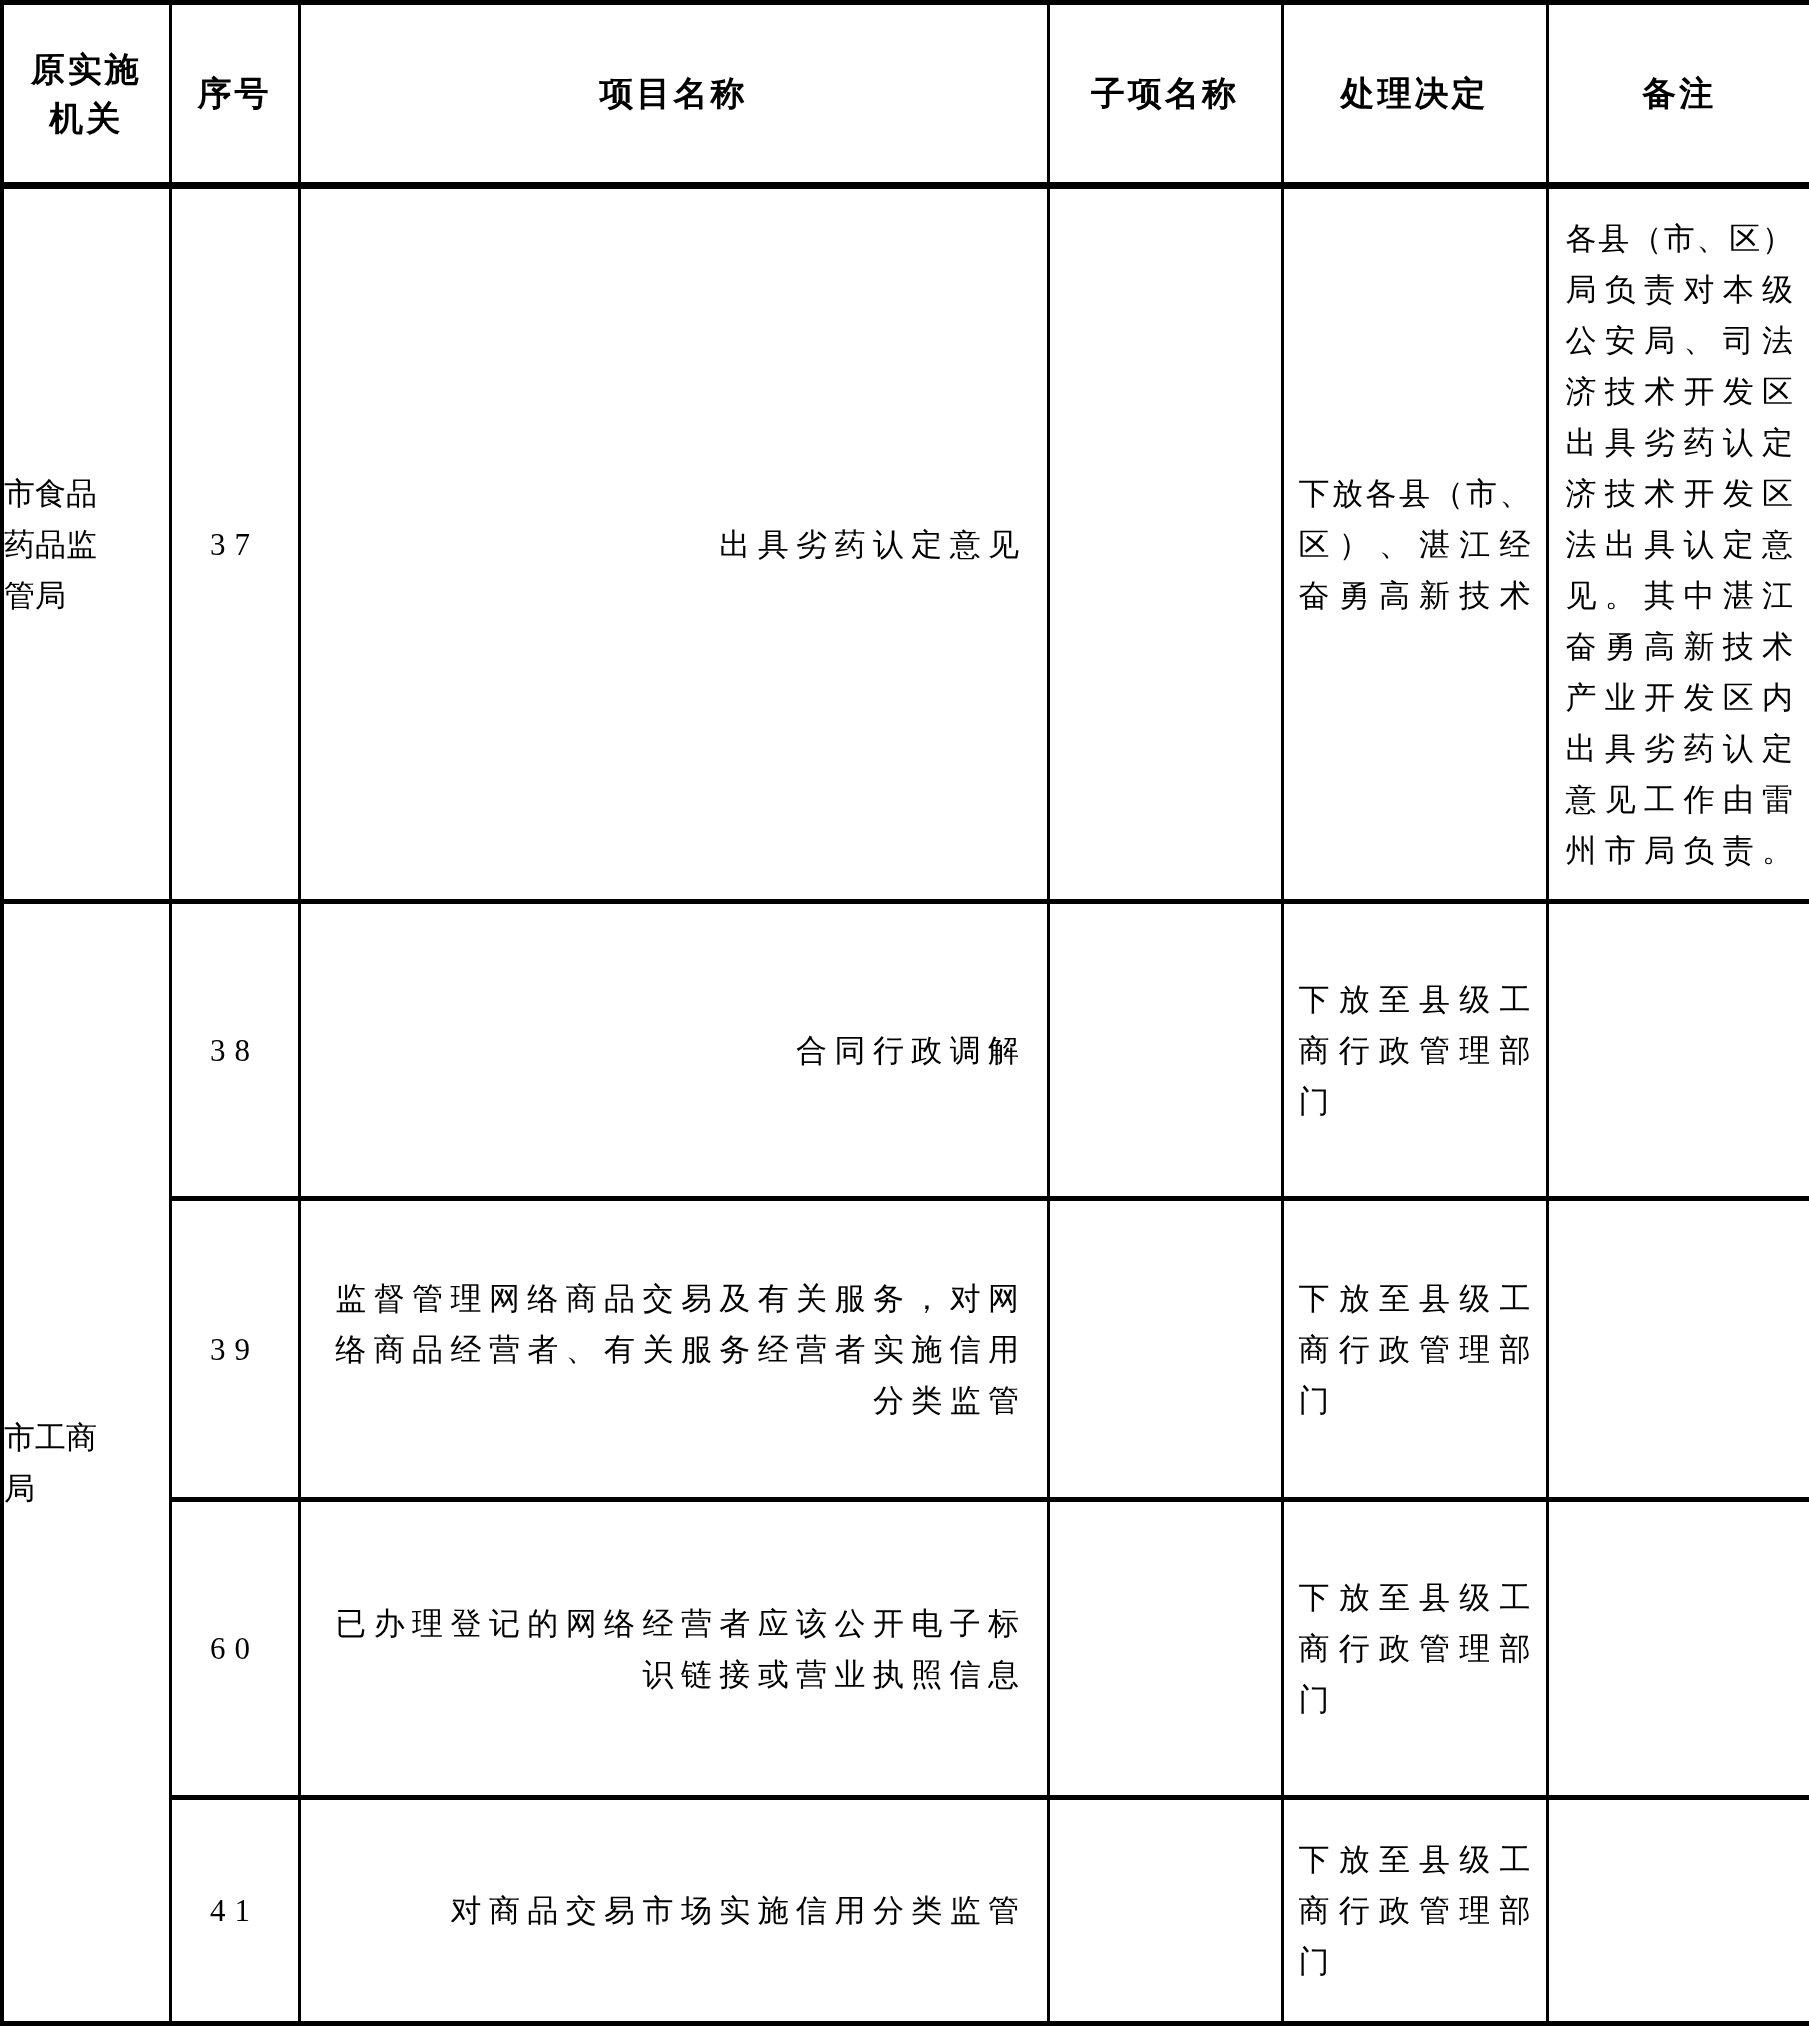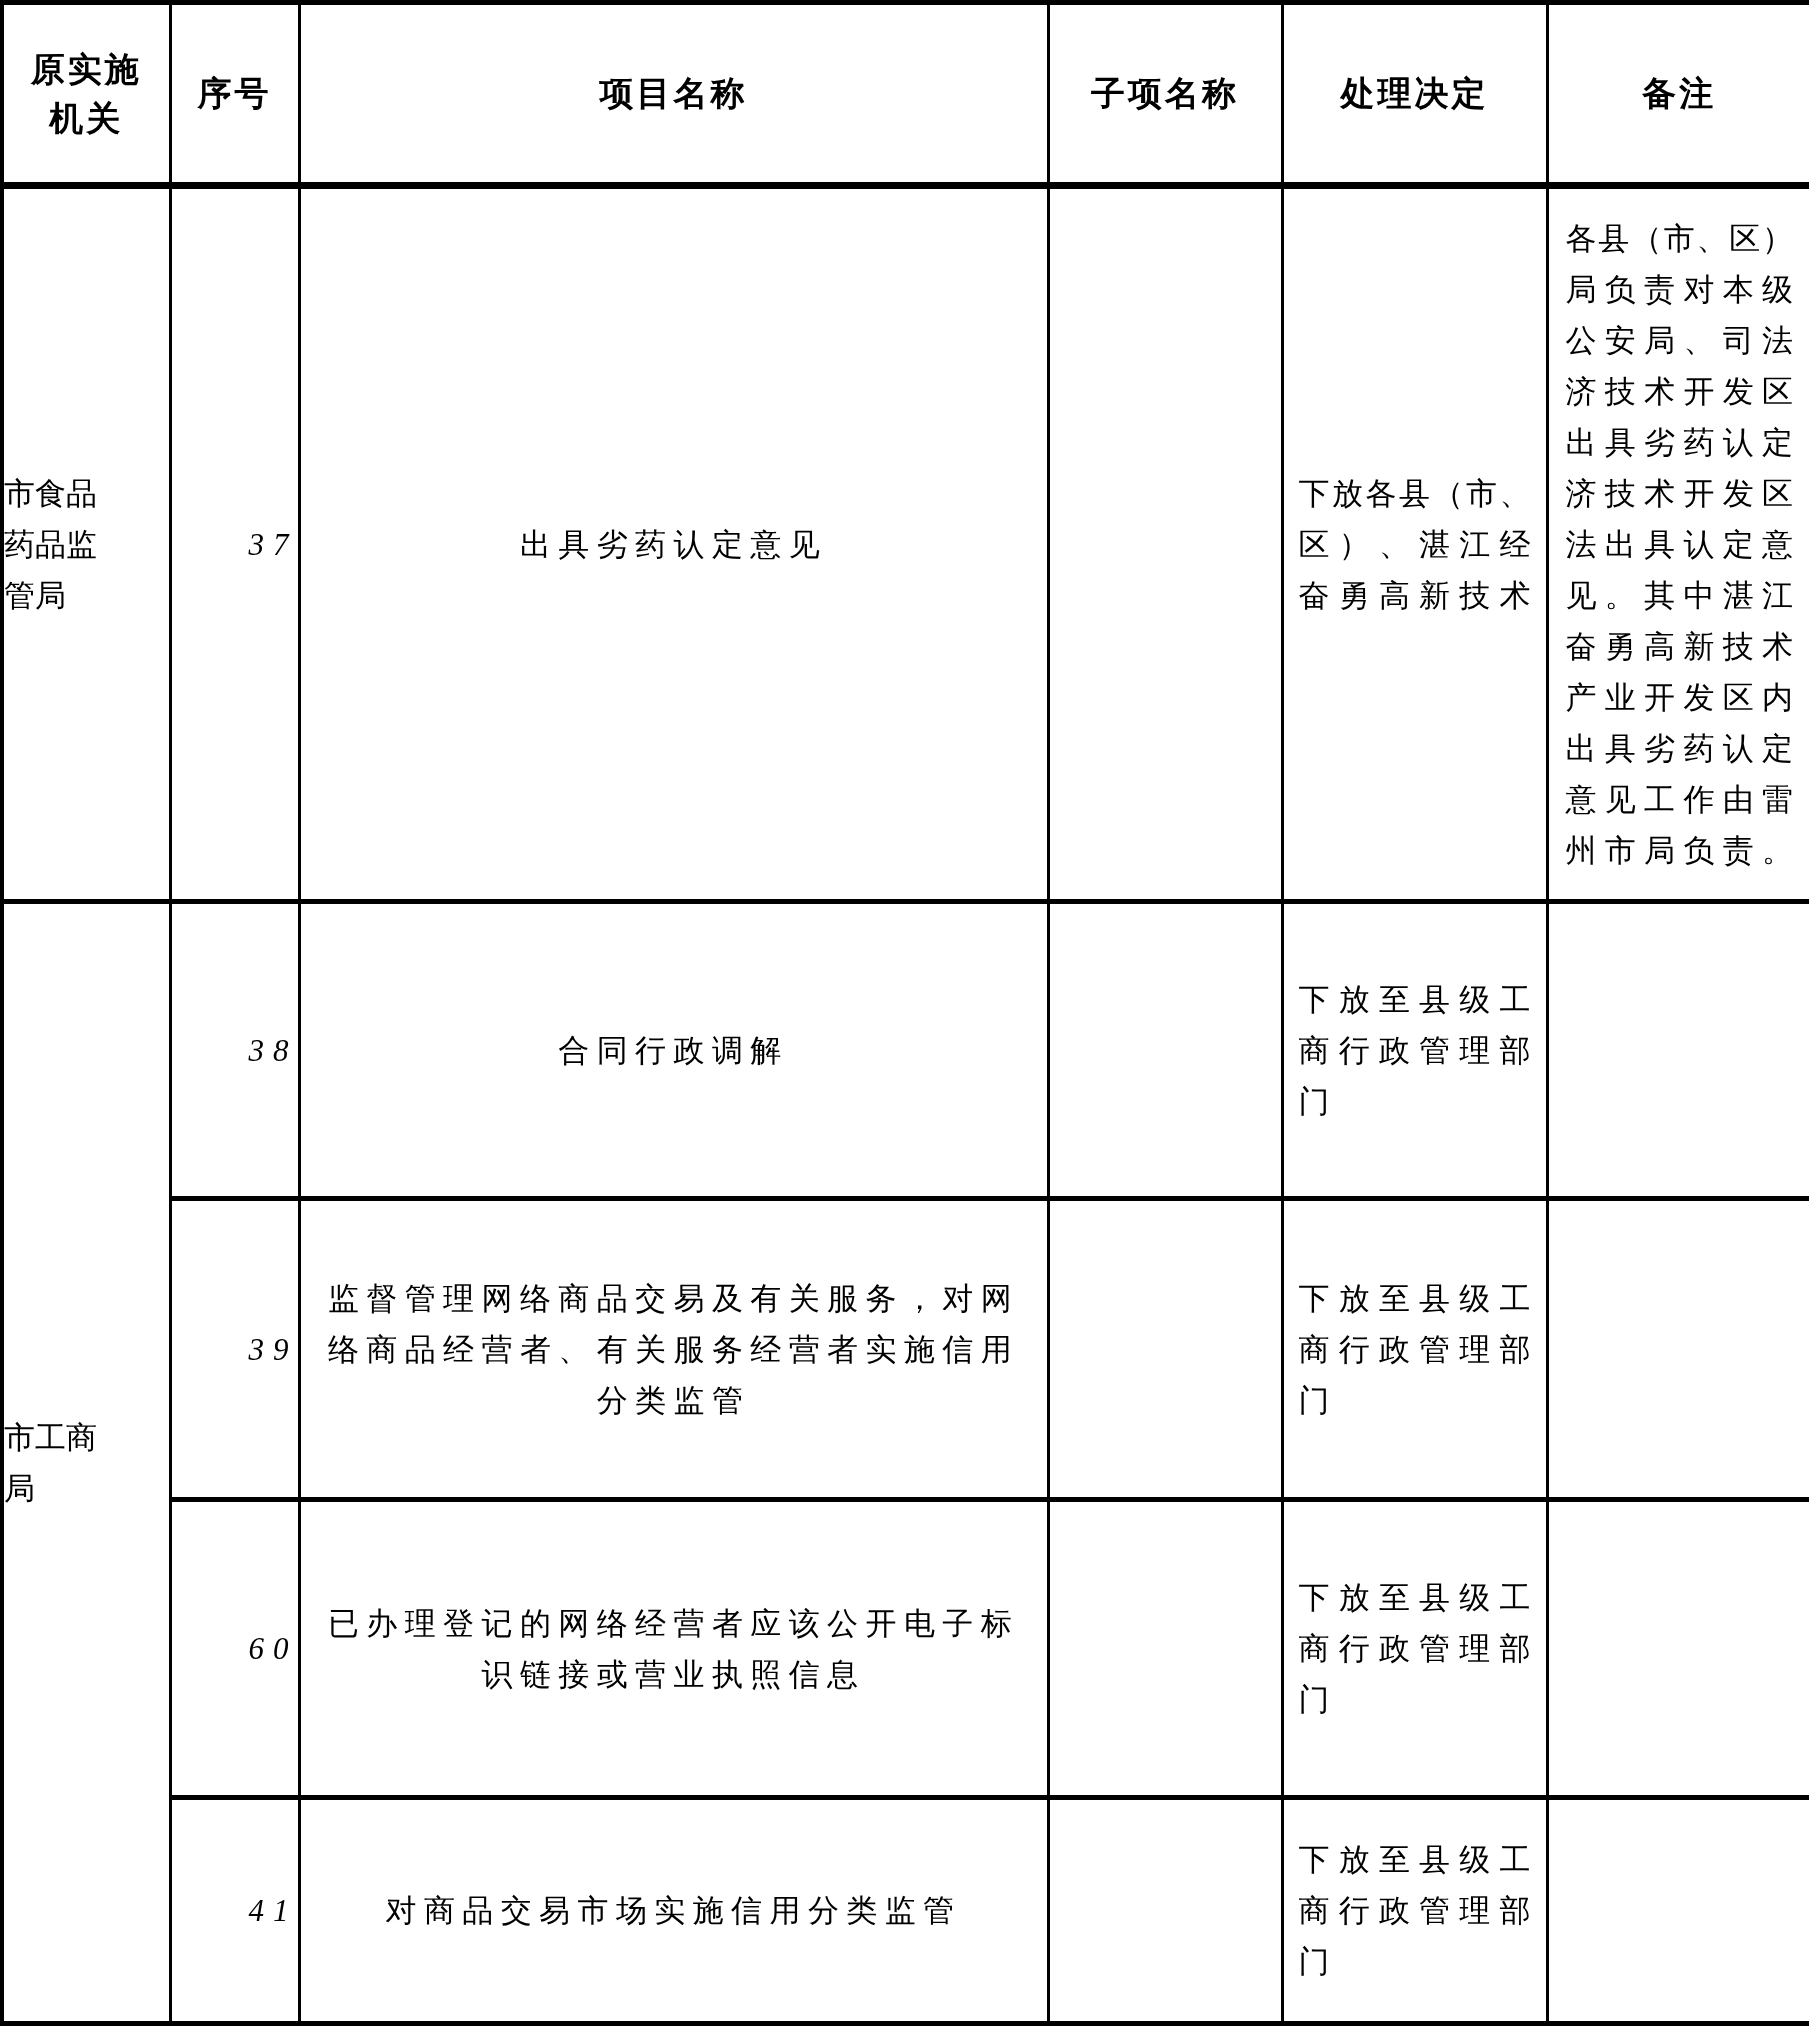--- a/index.html
+++ b/index.html
@@ -32,23 +32,23 @@
     font-weight: bold;
     font-size: 34px;
     letter-spacing: 3px;
     text-align: center;
   }
   .doc td { font-size: 31px; }
   .ln { line-height: 51px; min-height: 51px; }
   .doc thead th .ln { line-height: 49px; min-height: 49px; }
 
   td.c-agency { }
-  td.c-no { text-align: right; letter-spacing: 9px; font-style: italic; }
+  td.c-no { text-align: center; letter-spacing: 9px; }
   td.c-project { padding: 0 20px; letter-spacing: 7.4px; text-align: left; }
-  td.c-project .ln { text-align: center; }
+  td.c-project .ln { text-align: right; }
   td.c-subitem { text-align: center; }
   td.c-decision { padding: 0 15px; text-align: left; }
   td.c-remark { padding: 0 17px; text-align: left; }
 
   .justify .ln {
     text-align: justify;
     text-align-last: justify;
     text-justify: inter-character;
   }
 

